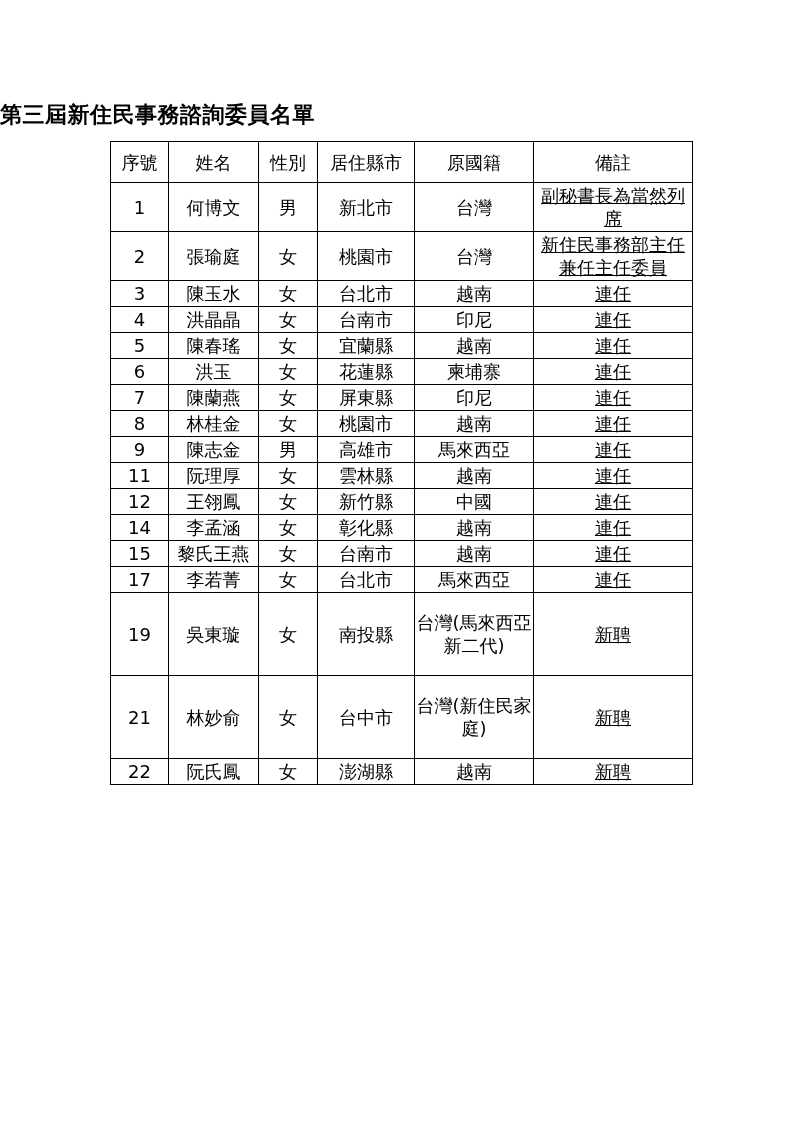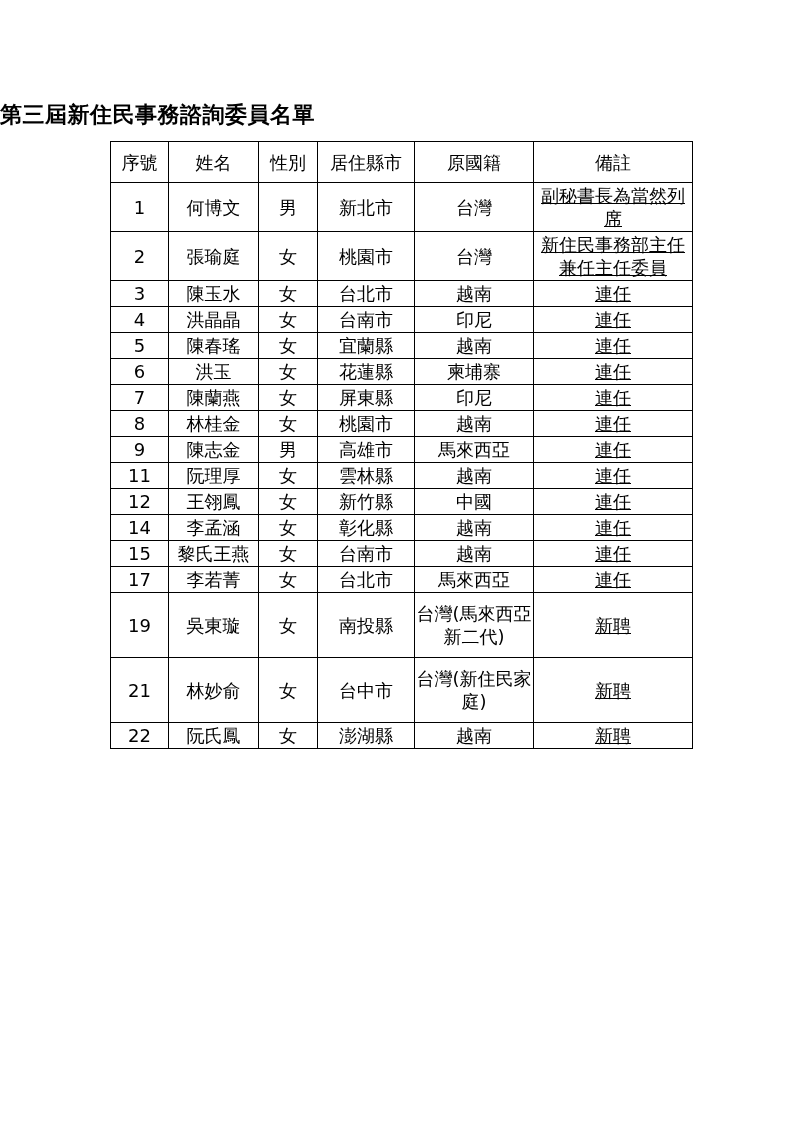--- a/index.html
+++ b/index.html
@@ -65,21 +65,21 @@
   table.roster td {
     height: 25px;
   }
   td.note-cell {
     text-align: left;
     padding-left: 6px;
     text-decoration: underline;
   }
   td.nat-cell.multi {
     line-height: 23px;
-    padding: 8px 1px;
+    padding: 17px 1px;
   }
   tr.tall td {
     height: 48px;
   }
 </style>
 </head>
 <body>
 
 <div class="page">
 

